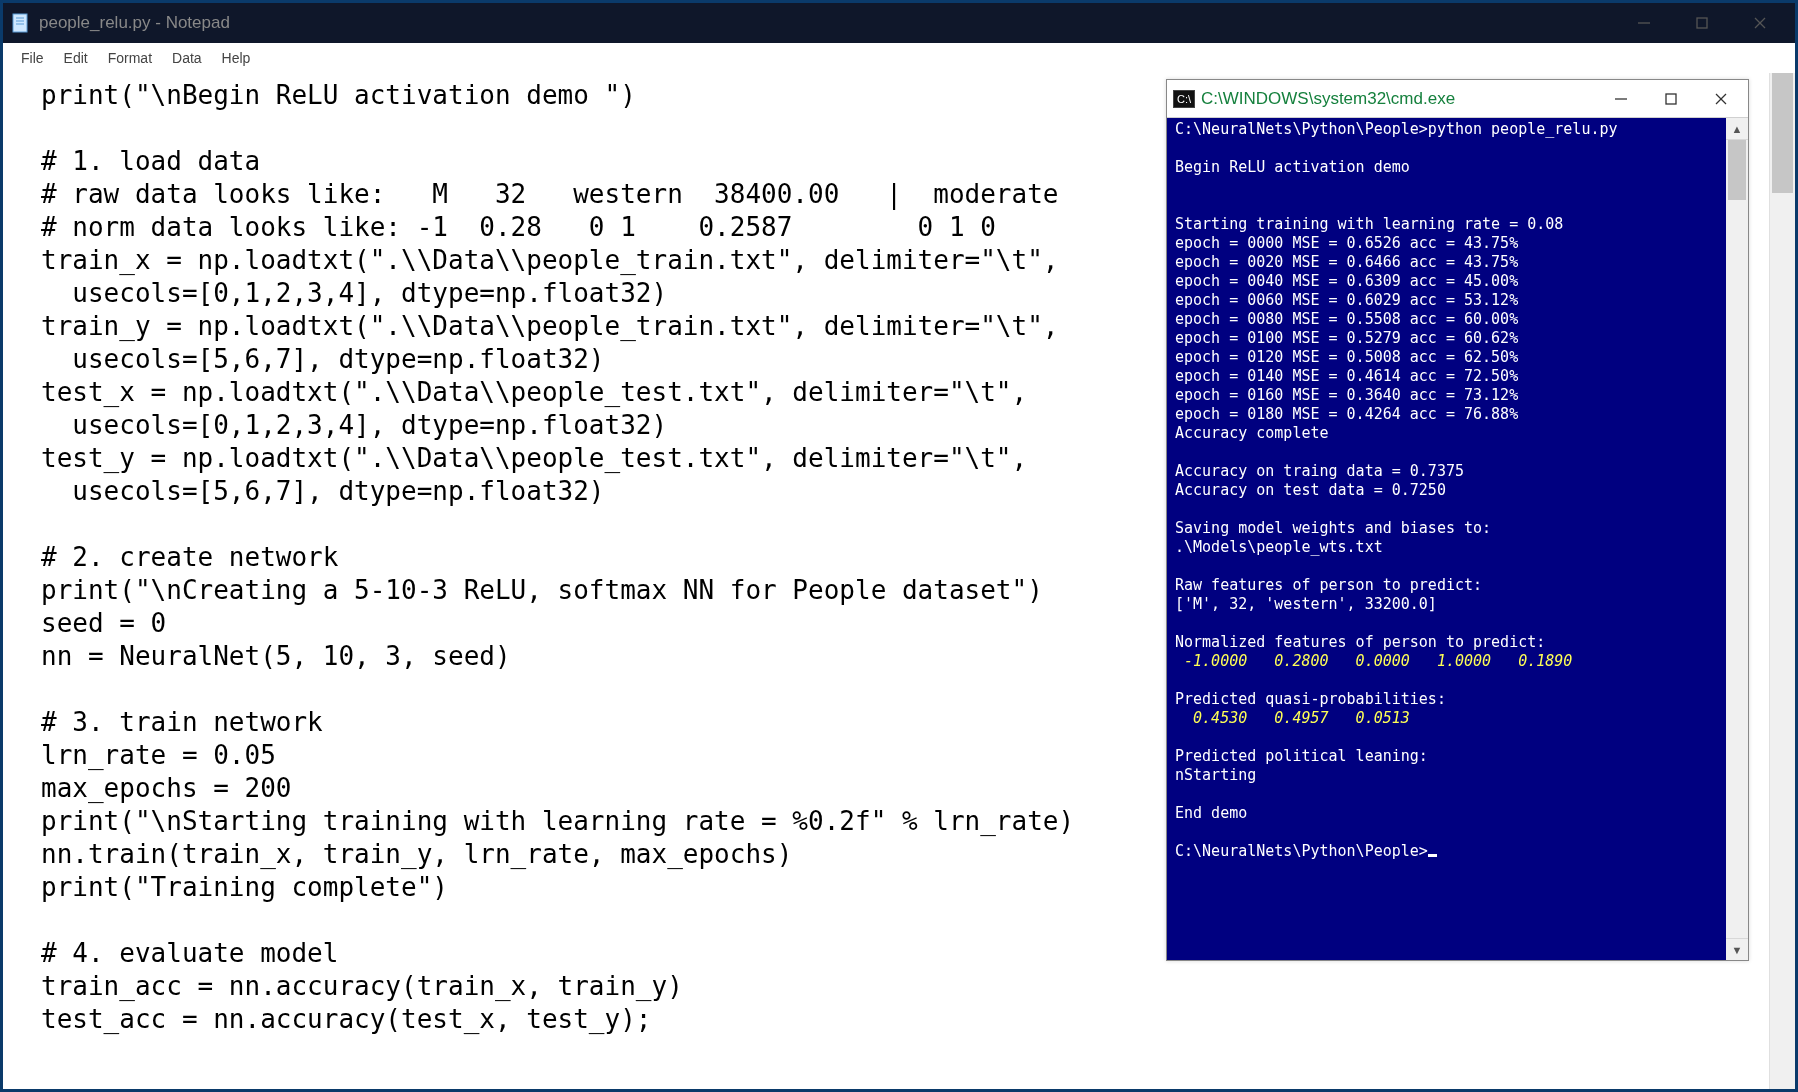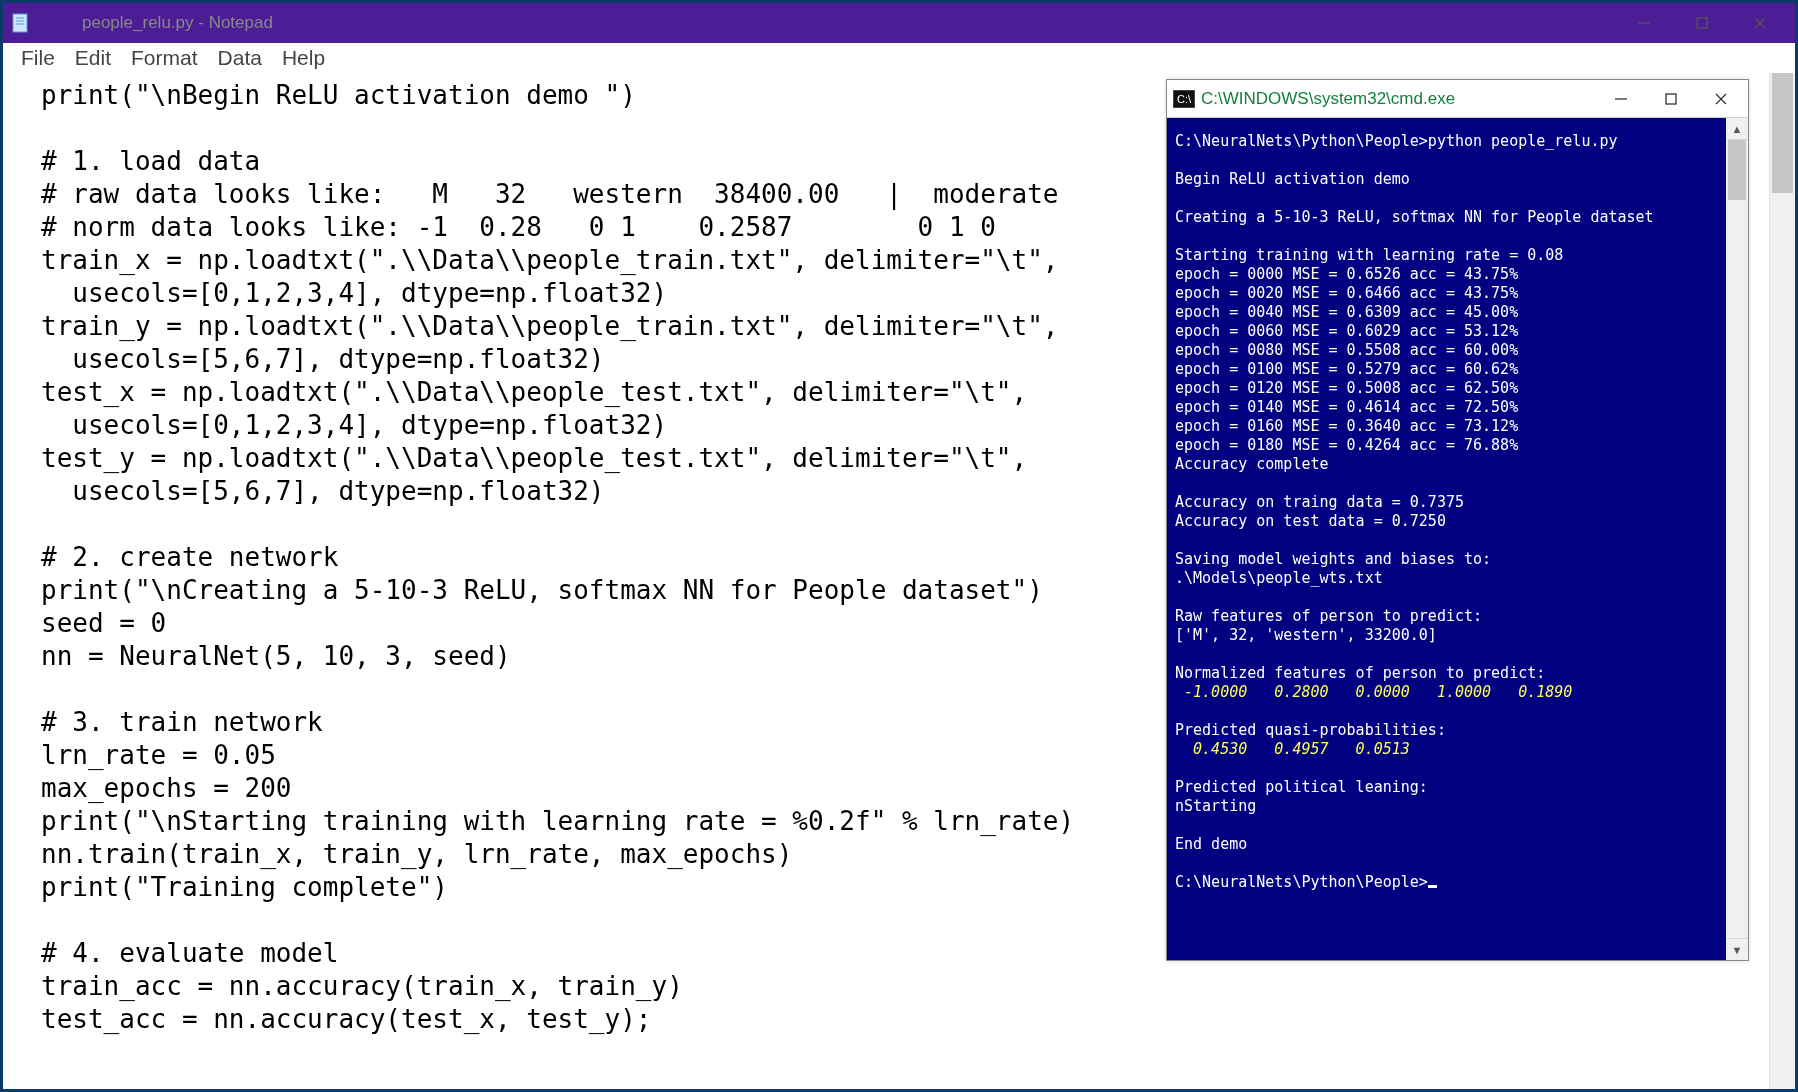--- a/index.html
+++ b/index.html
@@ -9,44 +9,43 @@
     background: #ffffff;
     font-family: "Segoe UI", Tahoma, sans-serif;
     overflow: hidden;
     border: 3px solid #0a3a6a;
   }
   .titlebar {
     height: 40px;
     display: flex;
     align-items: center;
     padding: 0 4px;
-    background: #4c1d95;
+    background: #0f172a;
     color: #888;
     font-size: 17px;
-    gap: 43px;
   }
   .titlebar .app-icon {
     width: 20px; height: 20px; margin: 0 8px 0 4px;
     display: inline-block;
   }
   .titlebar .title { flex: 0 0 auto; }
   .titlebar .spacer { flex: 1; }
   .win-controls { display: flex; gap: 0; margin-right: 2px;}
   .win-controls .btn {
     width: 58px; height: 38px; display:flex; align-items:center; justify-content:center;
     color: #555;
   }
   .win-controls .btn svg { width:16px; height:16px; }
   .menubar {
     height: 30px;
     display: flex;
     align-items: center;
     gap: 4px;
     padding: 0 10px;
-    font-size: 21px;
+    font-size: 14px;
     color: #444;
   }
   .menubar .menu { padding: 2px 8px; cursor: default;}
   .editor-area {
     position: relative;
     height: calc(100% - 70px);
     display: flex;
   }
   .code {
     font-family: "Consolas", "Lucida Console", monospace;
@@ -102,21 +101,21 @@
     flex: 1;
     display: flex;
     background: #000080;
   }
   .cmd-body {
     flex: 1;
     font-family: "Consolas", "Lucida Console", monospace;
     font-size: 15px;
     line-height: 19px;
     color: #ffffff;
-    padding: 14px 8px 8px 8px;
+    padding: 2px 8px 8px 8px;
     white-space: pre;
   }
   .cmd-body .yellow { color: #ffff55; font-style: italic; }
   .cmd-scroll {
     width: 22px;
     background: #f0f0f0;
     position: relative;
   }
   .cmd-scroll .up, .cmd-scroll .down {
     position: absolute; left:0; right:0; height:22px;
@@ -232,21 +231,20 @@
               <line x1="13" y1="3" x2="3" y2="13" stroke="#333" stroke-width="1.3"></line>
             </svg>
           </div>
       </div>
     </div>
     <div class="cmd-body-wrap">
       <div class="cmd-body" id="cmd-body"><span>C:\NeuralNets\Python\People&gt;python people_relu.py
 </span><span>
 </span><span>Begin ReLU activation demo
 </span><span>
-</span><span>Creating a 5-10-3 ReLU, softmax NN for People dataset
 </span><span>
 </span><span>Starting training with learning rate = 0.08
 </span><span>epoch = 0000 MSE = 0.6526 acc = 43.75%
 </span><span>epoch = 0020 MSE = 0.6466 acc = 43.75%
 </span><span>epoch = 0040 MSE = 0.6309 acc = 45.00%
 </span><span>epoch = 0060 MSE = 0.6029 acc = 53.12%
 </span><span>epoch = 0080 MSE = 0.5508 acc = 60.00%
 </span><span>epoch = 0100 MSE = 0.5279 acc = 60.62%
 </span><span>epoch = 0120 MSE = 0.5008 acc = 62.50%
 </span><span>epoch = 0140 MSE = 0.4614 acc = 72.50%

